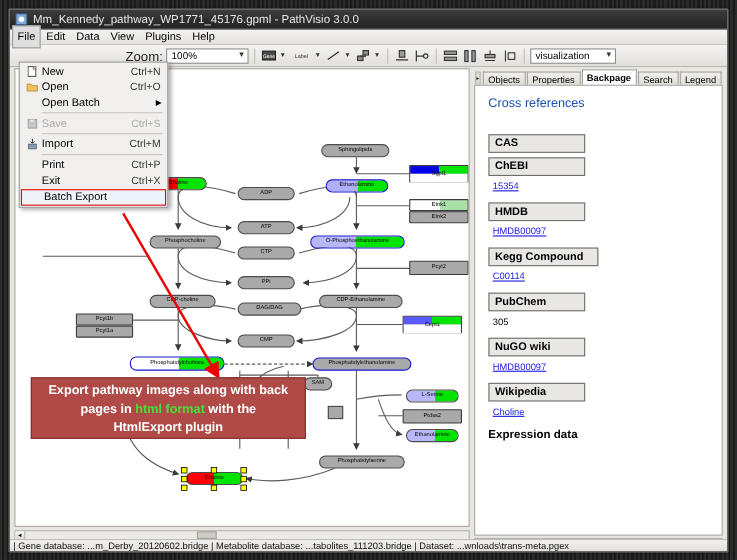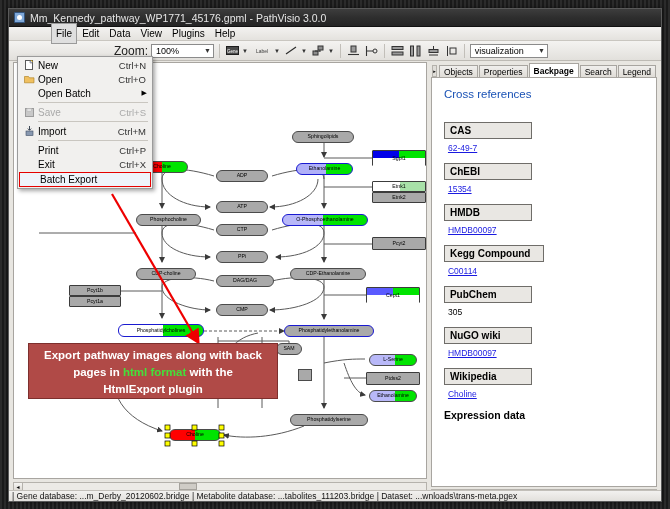--- a/index.html
+++ b/index.html
@@ -41,21 +41,21 @@
   }
   #titlebar .ttext { color:#e6e6e6; font-size:10.5px; white-space:nowrap; }
   
   #menubar {
     height:14px; background:linear-gradient(180deg,#f3f2f0,#e4e2de);
     display:flex; align-items:center; padding-left:2px;
     border-bottom:1px solid #c9c6c0;
     font-size:10px;
   }
   #menubar .mi { padding:1px 5px; white-space:nowrap; }
-  #menubar .mi.active { background:#dfdfdf; border:1px solid #9a9a9a; padding:4px 4px;margin-left:40px; }
+  #menubar .mi.active { background:#dfdfdf; border:1px solid #9a9a9a; padding:4px 4px; }
   
   #toolbar {
     height:20px; background:linear-gradient(180deg,#f4f3f1,#e2e0dc);
     display:flex; align-items:center; gap:3px; padding:0 4px;
     border-bottom:1px solid #bdbab4;
   }
   .tb-lbl { font-size:12px; color:#222; }
   .combo {
     height:14px; background:#fff; border:1px solid #8b8b8b;
     display:flex; align-items:center; justify-content:space-between;
@@ -174,21 +174,21 @@
     <div class="mi">Edit</div>
     <div class="mi">Data</div>
     <div class="mi">View</div>
     <div class="mi">Plugins</div>
     <div class="mi">Help</div>
   </div>
 
   <div id="toolbar">
     <div style="width:98px"></div>
     <span class="tb-lbl">Zoom:</span>
-    <div class="combo" style="width:63px">
+    <div class="combo" style="width:75px">
       <span>100%</span>
       <span class="arr">▼</span>
     </div>
     <div class="tbsep"></div>
 
     <div class="tbtn">
       <svg width="13" height="11">
             <rect x="0.5" y="1.5" width="12" height="8" fill="#4a4a4a" stroke="#1d1d1d"></rect>
             <text x="6.5" y="7.5" font-size="4.5" fill="#fff" text-anchor="middle" font-family="Liberation Sans, sans-serif">Gene</text>
           </svg>
@@ -495,21 +495,20 @@
        <div class="tab">Properties</div>
        <div class="tab sel">Backpage</div>
        <div class="tab">Search</div>
        <div class="tab">Legend</div>
      </div>
 
      <div id="panelbox">
        <h2>Cross references</h2>
 
        <div class="xrefbox">CAS</div>
-       <a class="xreflink">62-49-7</a>
 
        <div class="xrefbox">ChEBI</div>
        <a class="xreflink">15354</a>
 
        <div class="xrefbox">HMDB</div>
        <a class="xreflink">HMDB00097</a>
 
        <div class="xrefbox" style="width:100px">Kegg Compound</div>
        <a class="xreflink">C00114</a>
 

